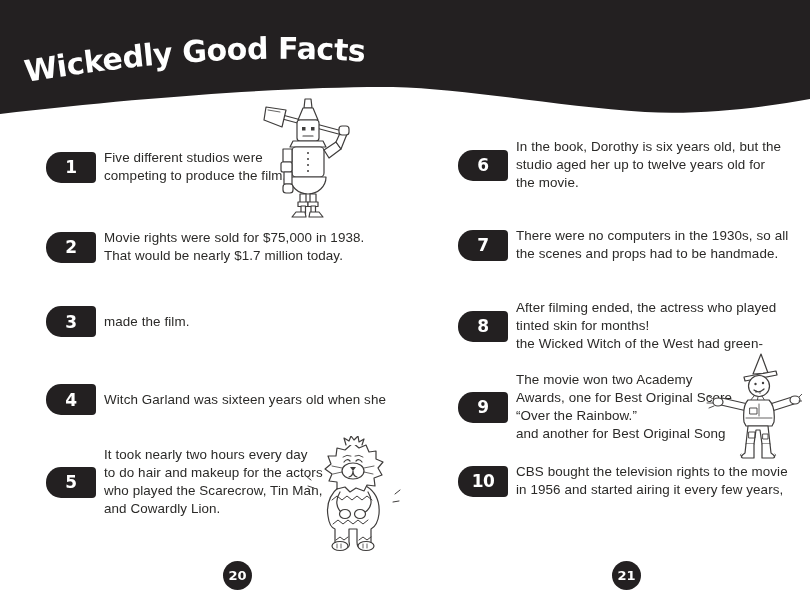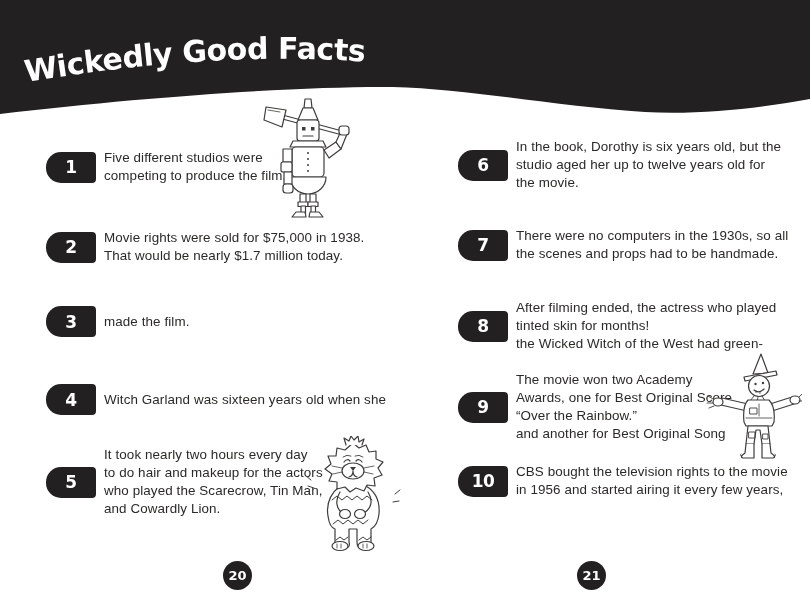--- a/index.html
+++ b/index.html
@@ -35,21 +35,21 @@
   .illus-tinman{left:262px;top:98px;}
   .illus-lion{left:304px;top:436px;}
   .illus-scarecrow{left:706px;top:352px;}
   
   .pagedot{
     position:absolute;width:29px;height:29px;border-radius:50%;background:#232021;color:#fff;
     display:flex;align-items:center;justify-content:center;
     font-family:"DejaVu Sans",sans-serif;font-weight:700;font-size:13px;
   }
   .pagedot-left{left:187px;top:561px;margin-left:36px;}
-  .pagedot-right{left:577px;top:561px;text-align:right;}
+  .pagedot-right{left:612px;top:561px;text-align:right;}
 </style>
 </head>
 <body>
 
 <div class="stage">
 
   <svg class="header-svg" width="810" height="132" viewBox="0 0 810 132">
     <path d="M0 0 H810 V99 C760 108 700 115 645 112 C560 107 470 89 393 87 C308 86 150 96 0 114 Z" fill="#232021"></path>
     <defs>
       <path id="title-arc" d="M26 82 Q220 50 366 62" fill="none"></path>

